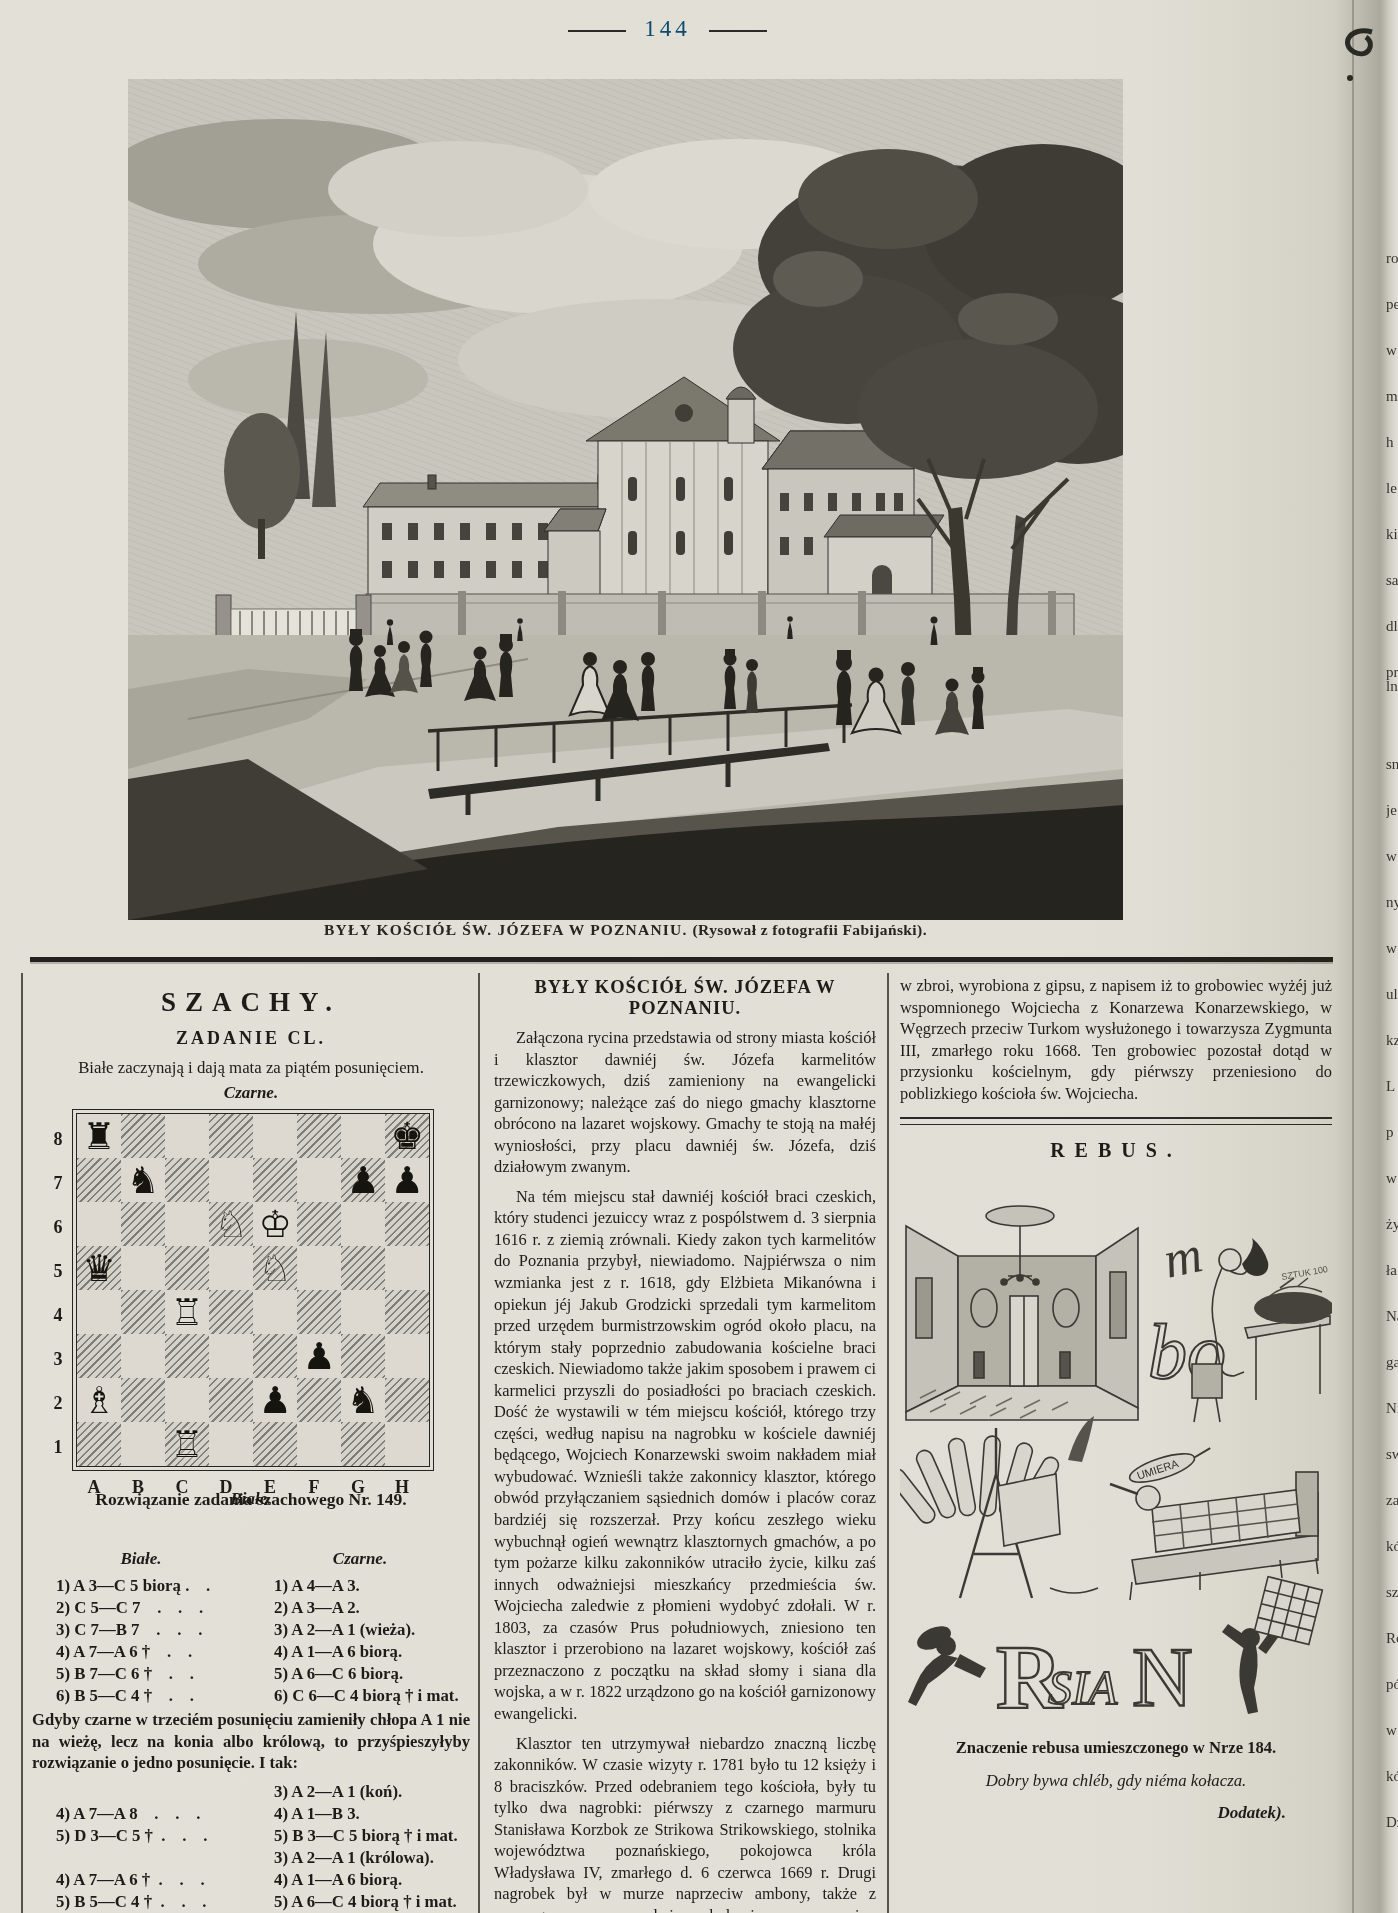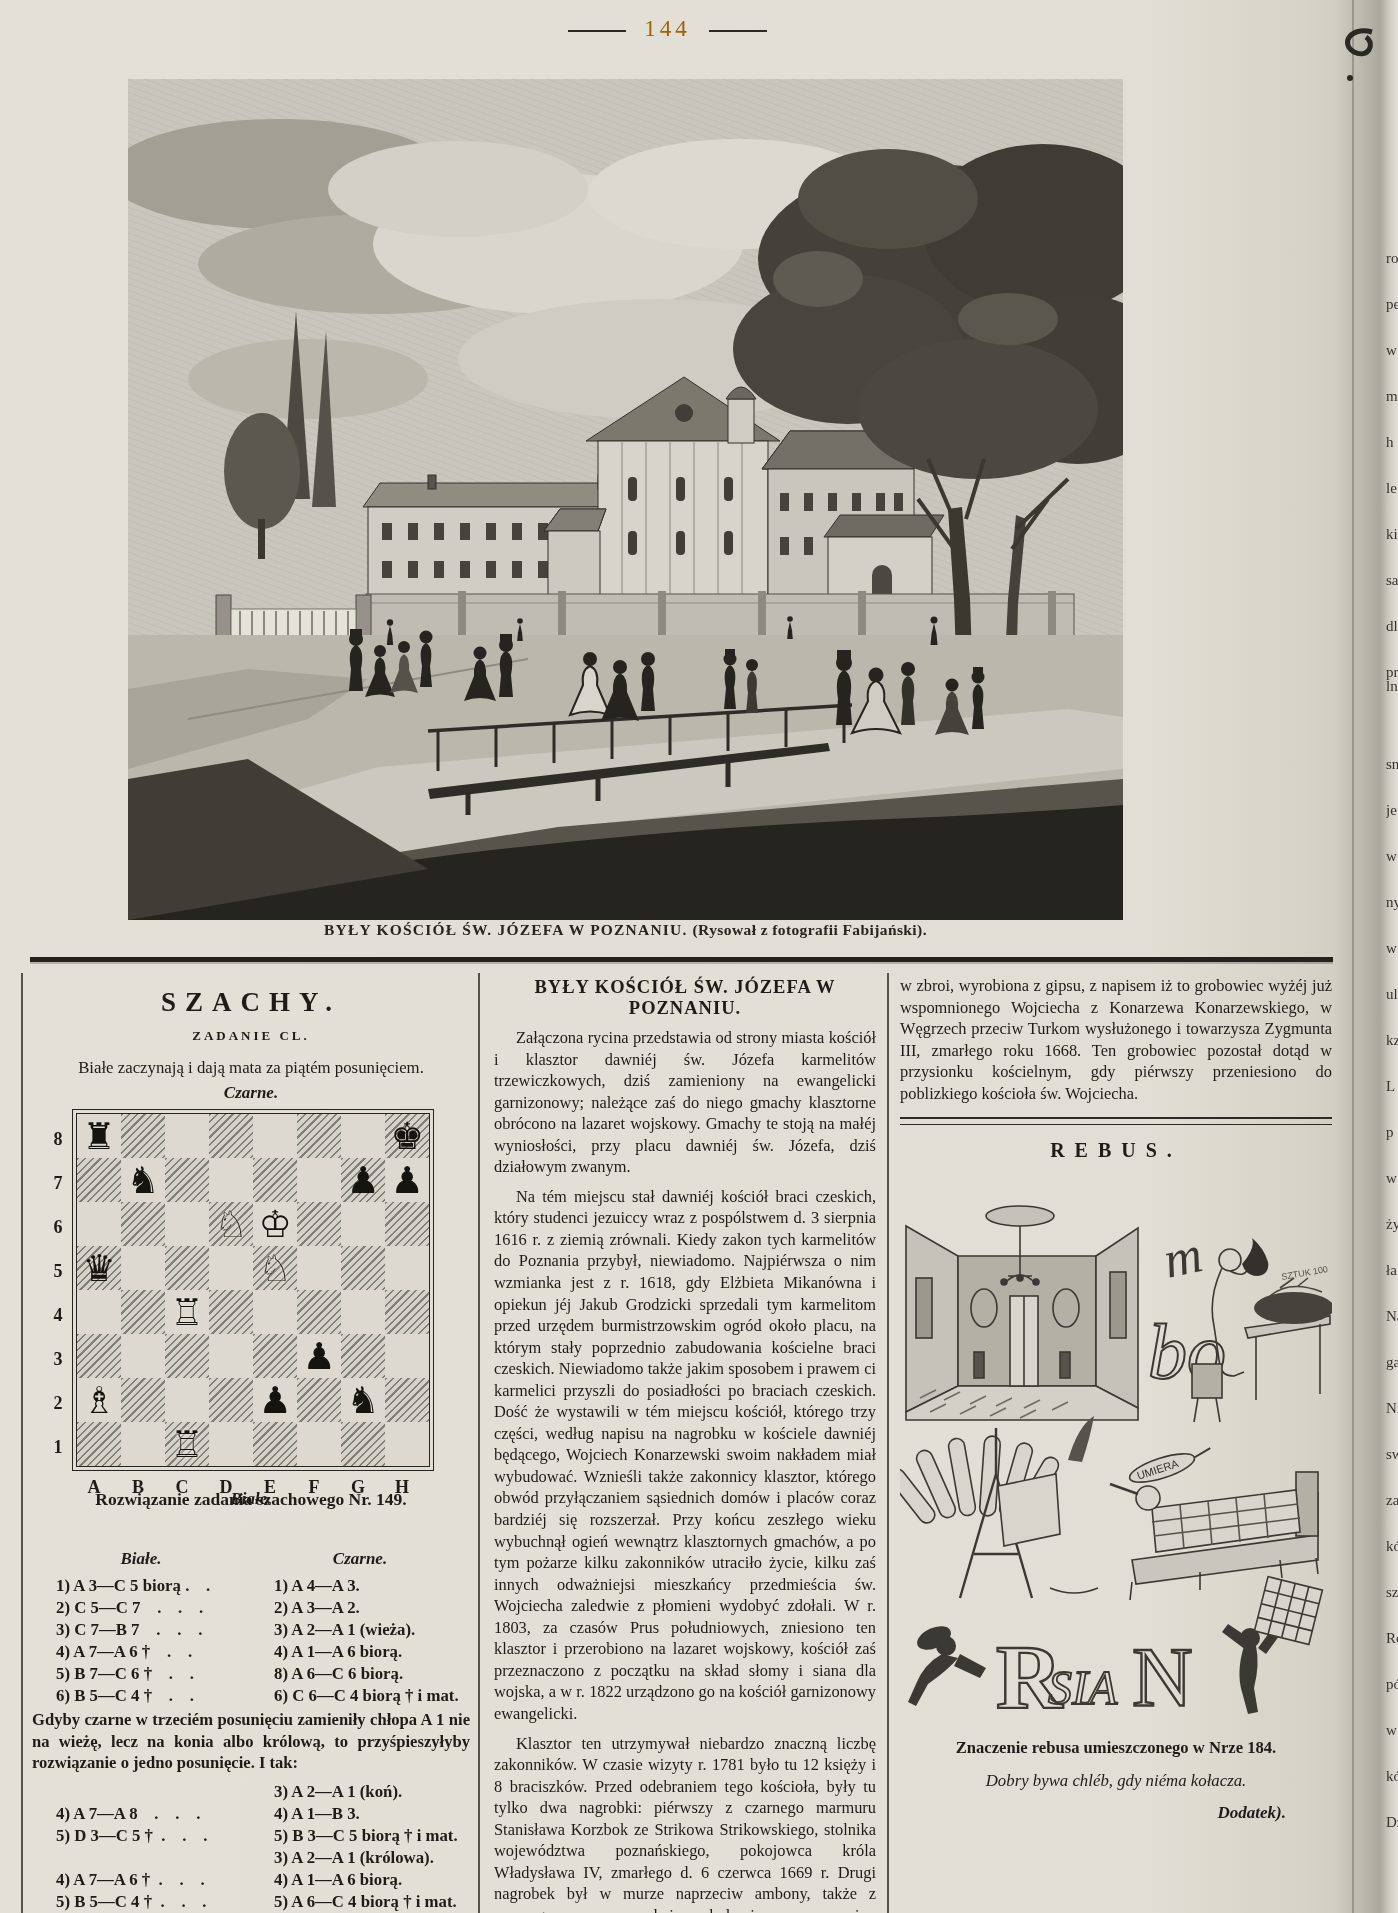--- a/index.html
+++ b/index.html
@@ -5,36 +5,36 @@
   html,body{margin:0;padding:0;}
   body{
     width:1398px;height:1913px;position:relative;overflow:hidden;
     background:linear-gradient(to right,#e3e0d7 0%,#e1ded5 82%,#d6d3c8 93%,#cfccc1 97%,#dad7ce 100%);
     font-family:"Liberation Serif",serif;color:#1d1c18;
   }
   .abs{position:absolute;}
   
   .pagenum-row{top:16px;left:0;width:1335px;display:flex;align-items:center;justify-content:center;gap:18px;}
   .pagenum-dash{width:58px;border-top:2.5px solid #2b2a25;margin-top:4px;}
-  .pagenum{font-size:23px;letter-spacing:4px;color:#a16207;}
+  .pagenum{font-size:23px;letter-spacing:4px;color:#0c4a6e;}
   
   .engraving{left:128px;top:79px;width:995px;height:841px;}
   .engraving svg{display:block;}
   .caption{top:921px;left:98px;width:1055px;text-align:center;font-size:15.5px;font-weight:bold;letter-spacing:1.2px;color:#26251f;}
   .caption .credit{font-weight:600;letter-spacing:.4px;}
   .top-rule{top:957px;left:30px;width:1303px;height:5px;background:#23221d;box-shadow:0 2px 0 rgba(35,34,29,.25);}
   
   .vrule{width:1.6px;background:#55534a;top:973px;height:940px;}
   .vrule-left{left:21px;}
   .vrule-1{left:478px;}
   .vrule-2{left:887px;}
   
   .col-left{left:32px;top:975px;width:438px;height:938px;}
   .chess-title{position:absolute;top:12px;width:100%;text-align:center;font-size:27px;font-weight:bold;letter-spacing:9px;}
-  .chess-subtitle{position:absolute;top:53px;width:100%;text-align:center;font-size:13px;font-weight:bold;letter-spacing:3px;}
+  .chess-subtitle{position:absolute;top:53px;width:100%;text-align:center;font-size:18px;font-weight:bold;letter-spacing:3px;}
   .chess-instruction{position:absolute;top:83px;width:100%;text-align:center;font-size:16.8px;font-weight:400;}
   .label-czarne{position:absolute;top:108px;width:100%;text-align:center;font-size:17px;font-style:italic;font-weight:600;}
   .board-block{position:absolute;top:134px;left:16px;}
   .ranks{position:absolute;left:0;top:8px;width:20px;}
   .rank-label{height:44px;display:flex;align-items:center;justify-content:center;font-size:18px;font-weight:600;}
   .board-frame{margin-left:24px;border:1.6px solid #26251f;padding:3px;box-shadow:0 0 0 1.5px #e0ddd4 inset;}
   .board-grid{display:grid;grid-template-columns:repeat(8,44px);grid-template-rows:repeat(8,44px);border:1.2px solid #26251f;}
   .sq{position:relative;}
   .sq-light{background:#ddd9d0;}
   .sq-dark{background:repeating-linear-gradient(135deg,rgba(44,42,36,.5) 0 1.6px,rgba(0,0,0,0) 1.6px 5.4px),#d5d2c9;}
@@ -512,21 +512,21 @@
       <div class="moves-row">
         <span class="moves-w">3) C 7—B 7  .  .  .</span>
         <span class="moves-b">3) A 2—A 1 (wieża).</span>
       </div>
       <div class="moves-row">
         <span class="moves-w">4) A 7—A 6 †  .  .</span>
         <span class="moves-b">4) A 1—A 6 biorą.</span>
       </div>
       <div class="moves-row">
         <span class="moves-w">5) B 7—C 6 †  .  .</span>
-        <span class="moves-b">8) A 6—C 6 biorą.</span>
+        <span class="moves-b">5) A 6—C 6 biorą.</span>
       </div>
       <div class="moves-row">
         <span class="moves-w">6) B 5—C 4 †  .  .</span>
         <span class="moves-b">6) C 6—C 4 biorą † i mat.</span>
       </div>
     </div>
   <div class="variant-note">Gdyby czarne w trzeciém posunięciu zamieniły chłopa A 1 nie na wieżę, lecz na konia albo królową, to przyśpieszyłyby rozwiązanie o jedno posunięcie. I tak:</div>
   <div class="moves-table moves-variant" id="movesVariant">
       <div class="moves-row">
         <span class="moves-w"></span>

